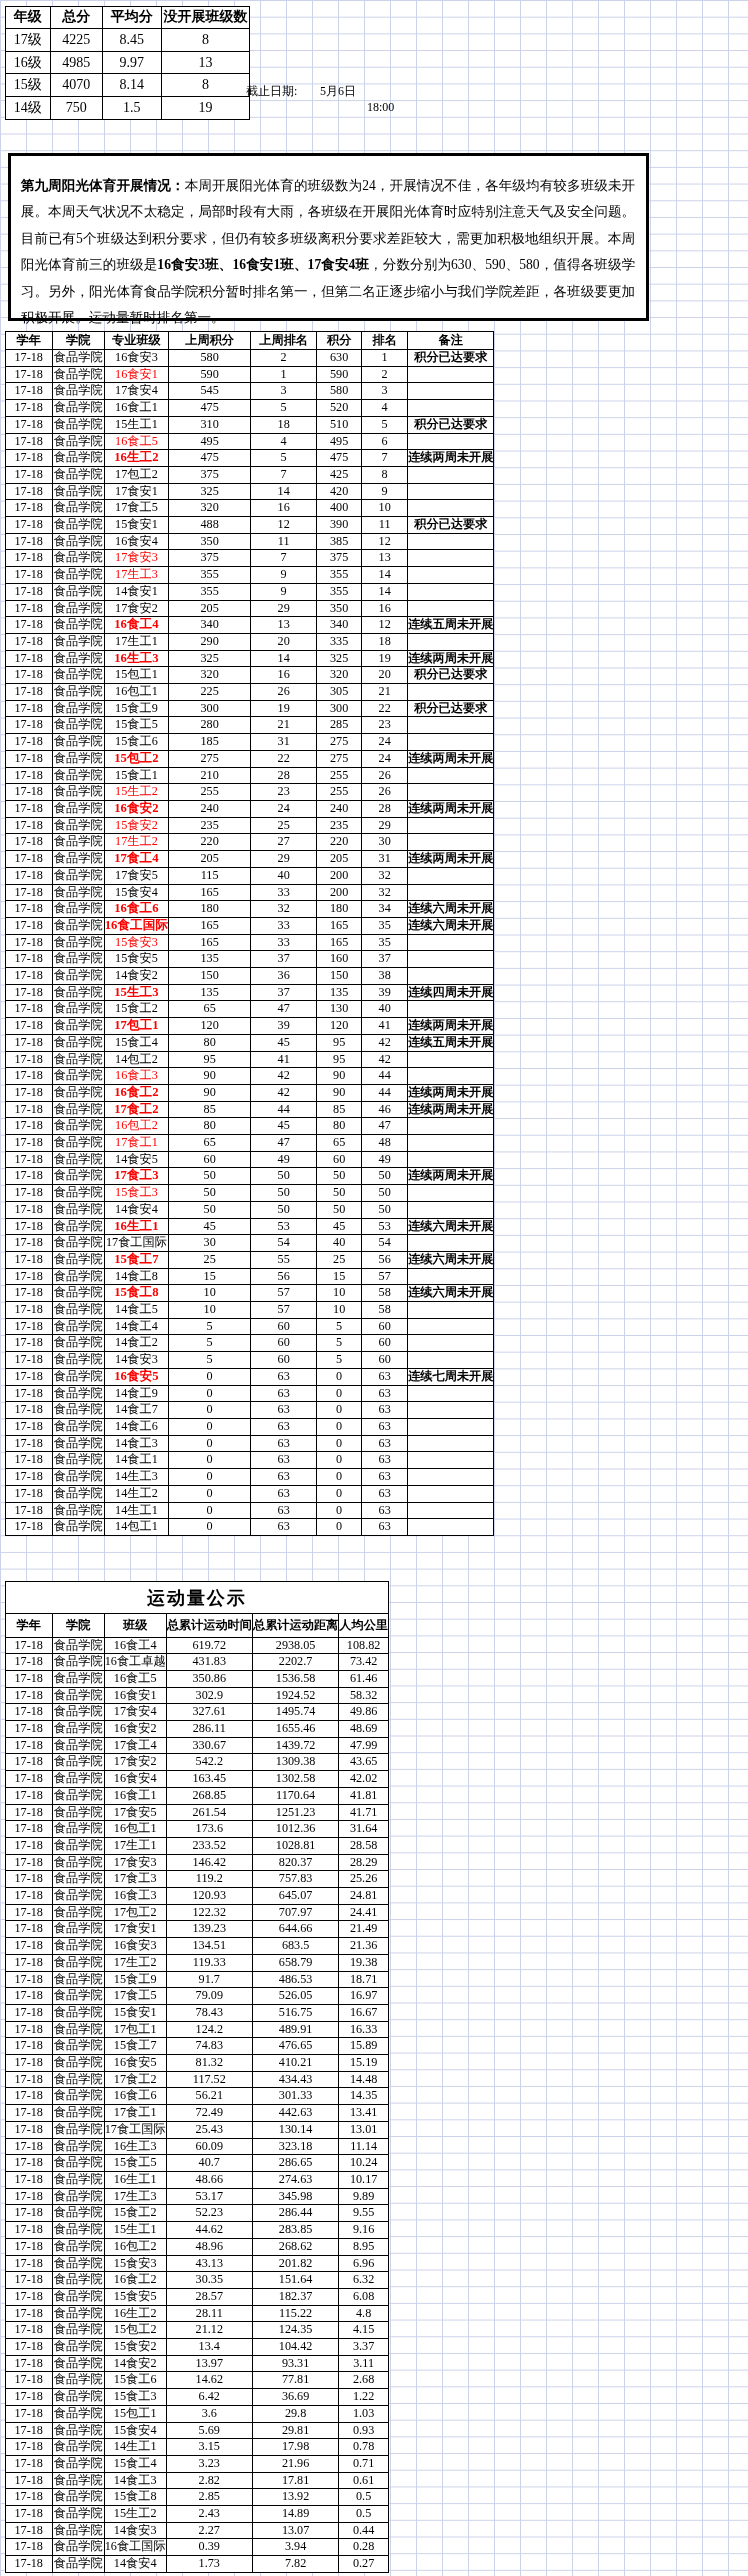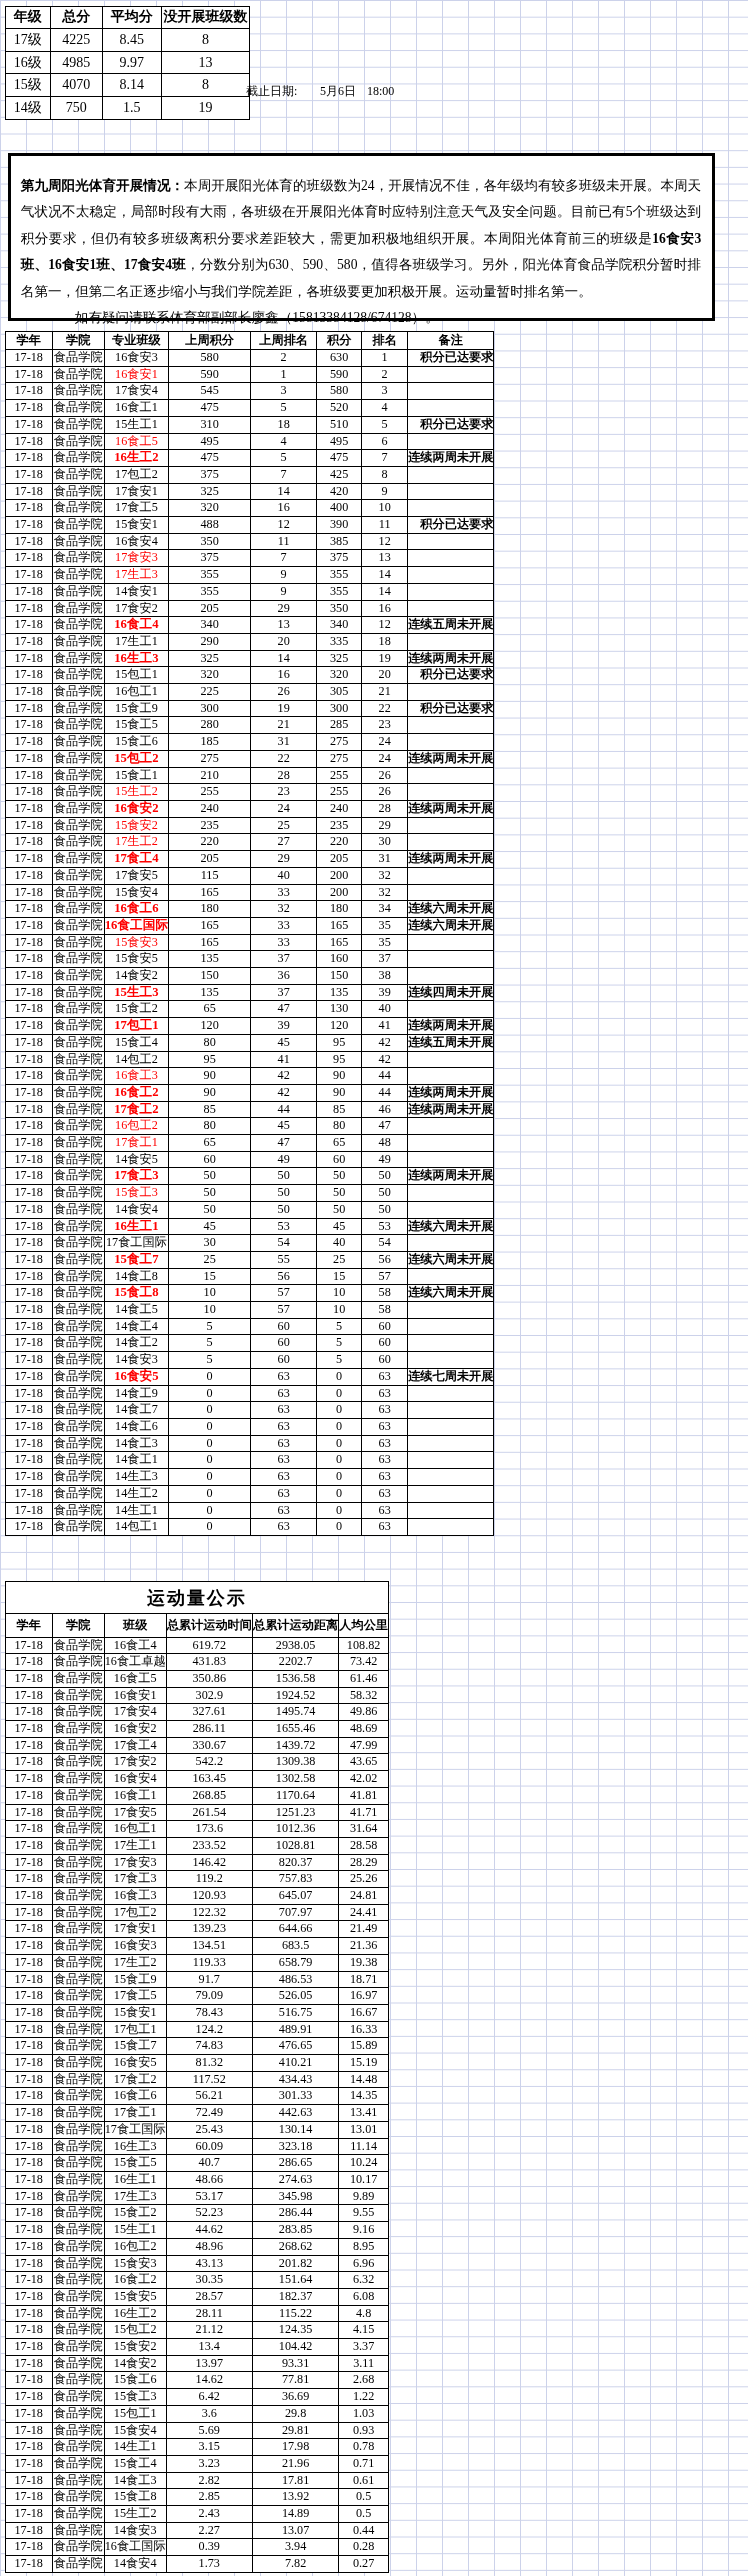--- a/index.html
+++ b/index.html
@@ -18,39 +18,39 @@
 
   
   table.summary{left:4.7px;top:5.6px;}
   .summary th,.summary td{border:1.9px solid #000;font-size:14px;height:21.6px;padding:0 1.9px;}
   .summary th{font-weight:bold;}
 
   
   .deadline span{position:absolute;font-size:12px;line-height:14px;}
   .deadline .lbl{left:246px;top:84px;}
   .deadline .date{left:320px;top:84px;}
-  .deadline .time{left:367px;top:84px;}
+  .deadline .time{left:367px;top:100px;}
 
   
   .notice{
-    position:absolute;left:7.5px;top:153px;width:707px;height:168px;
+    position:absolute;left:7.5px;top:153px;width:641px;height:168px;
     box-sizing:border-box;border:3.7px solid #000;background:#fff;
     padding:17px 10.3px 0 10.3px;font-size:13.6px;line-height:26.4px;text-align:justify;
   }
   .notice p{margin:0;}
   .notice .contact{padding-left:54px;text-align:left;}
   .notice b{font-weight:bold;}
 
   
   table.score{left:4.7px;top:331px;table-layout:fixed;border:1.9px solid #000;}
   .score th{font-size:12.2px;height:17px;font-weight:bold;}
   .score td{font-size:12.2px;height:15.7px;line-height:15.7px;}
   .score td.red{color:#fe0000;}
   .score td.red-bold{color:#fe0000;font-weight:bold;font-size:12.7px;}
-  .score td.remark,.exercise td.remark{font-weight:bold;text-align:right;}
+  .score td.remark,.exercise td.remark{font-weight:bold;}
 
   
   table.exercise{left:4.7px;top:1581px;table-layout:fixed;border:1.9px solid #000;}
   .exercise th.title-cell{font-size:18px;height:31px;font-weight:bold;letter-spacing:1.9px;}
   .exercise th{font-size:12.2px;height:22.5px;font-weight:bold;font-family:Liberation Mono, monospace;}
   .exercise td{font-size:12.2px;height:15.7px;line-height:15.7px;}
 </style>
 </head>
 <body>
 

